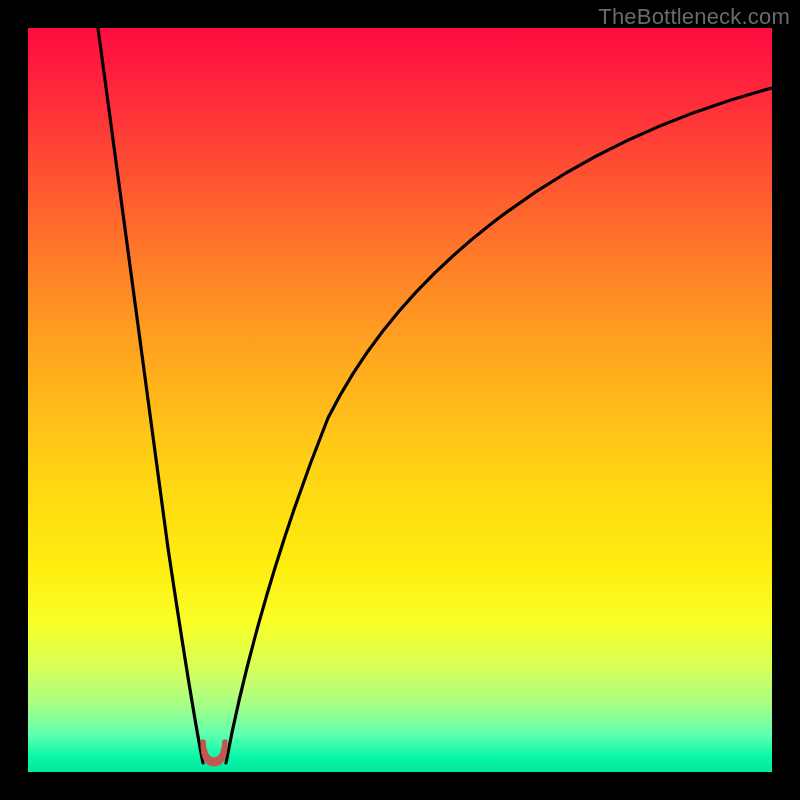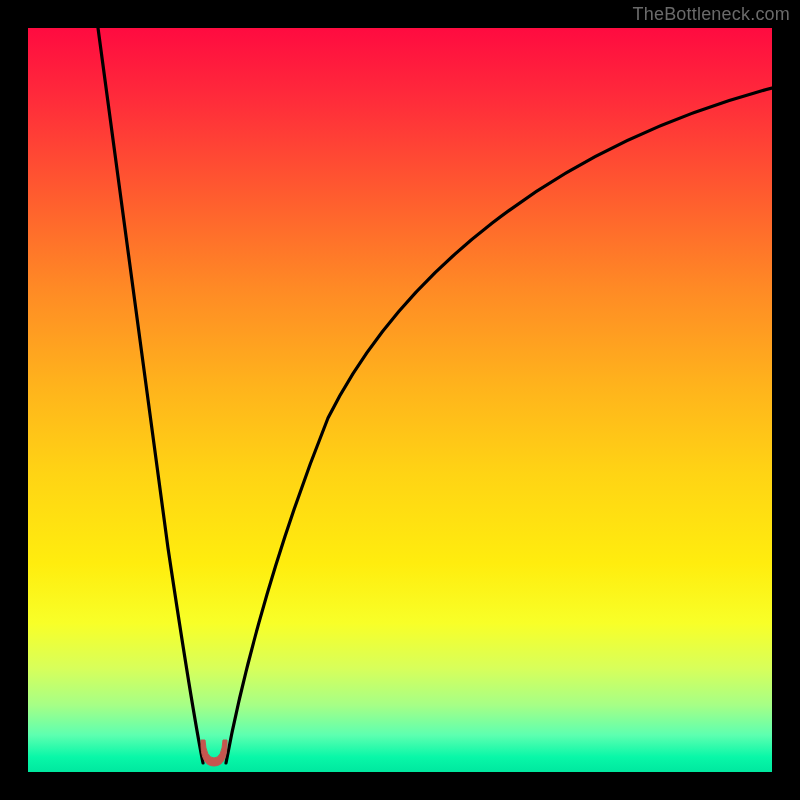--- a/index.html
+++ b/index.html
@@ -32,21 +32,21 @@
       #5effb0 95%,
       #08f7a8 98%,
       #00e89f 100%
     );
   }
   .watermark {
     position: absolute;
     top: 4px;
     right: 10px;
     color: #6a6a6a;
-    font-size: 18px;
+    font-size: 22px;
     font-weight: 500;
     letter-spacing: 0.2px;
     user-select: none;
   }
   svg.curve {
     position: absolute;
     left: 0;
     top: 0;
     width: 744px;
     height: 744px;

